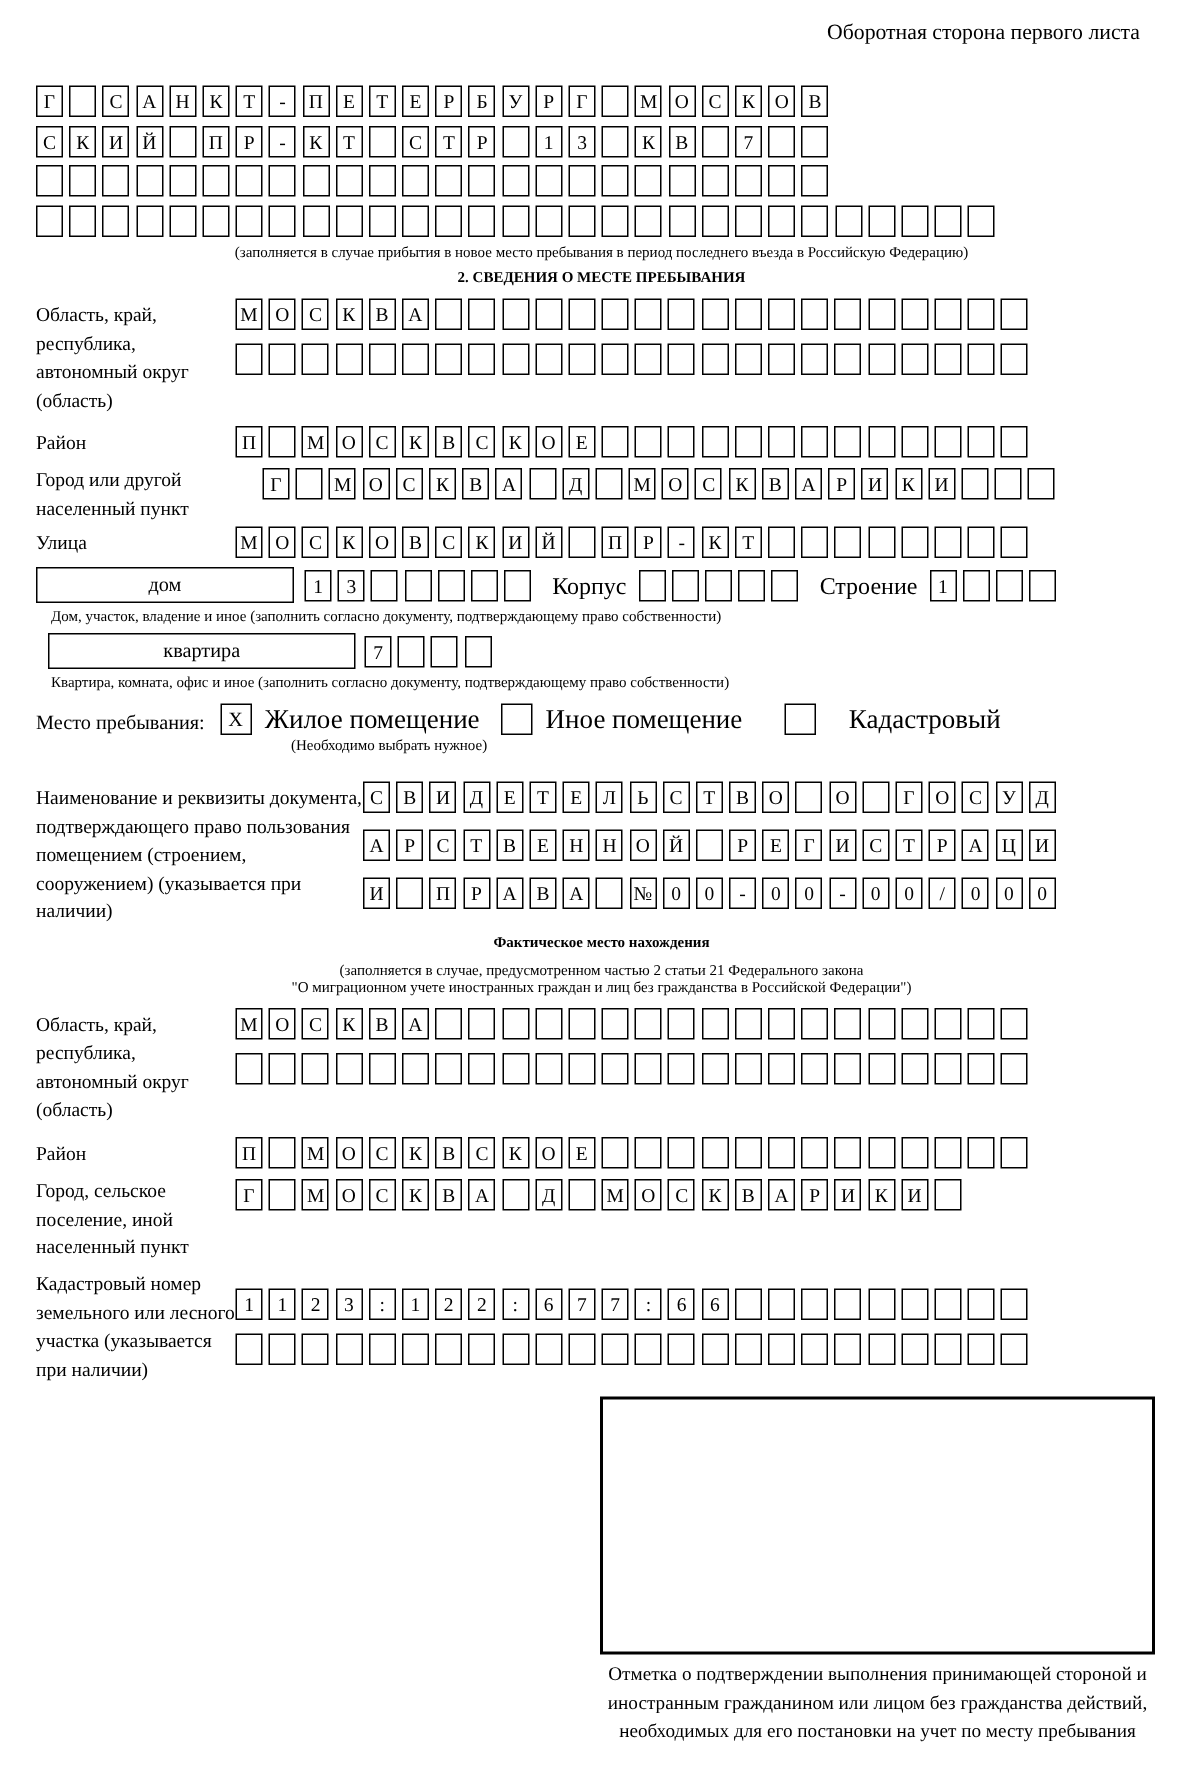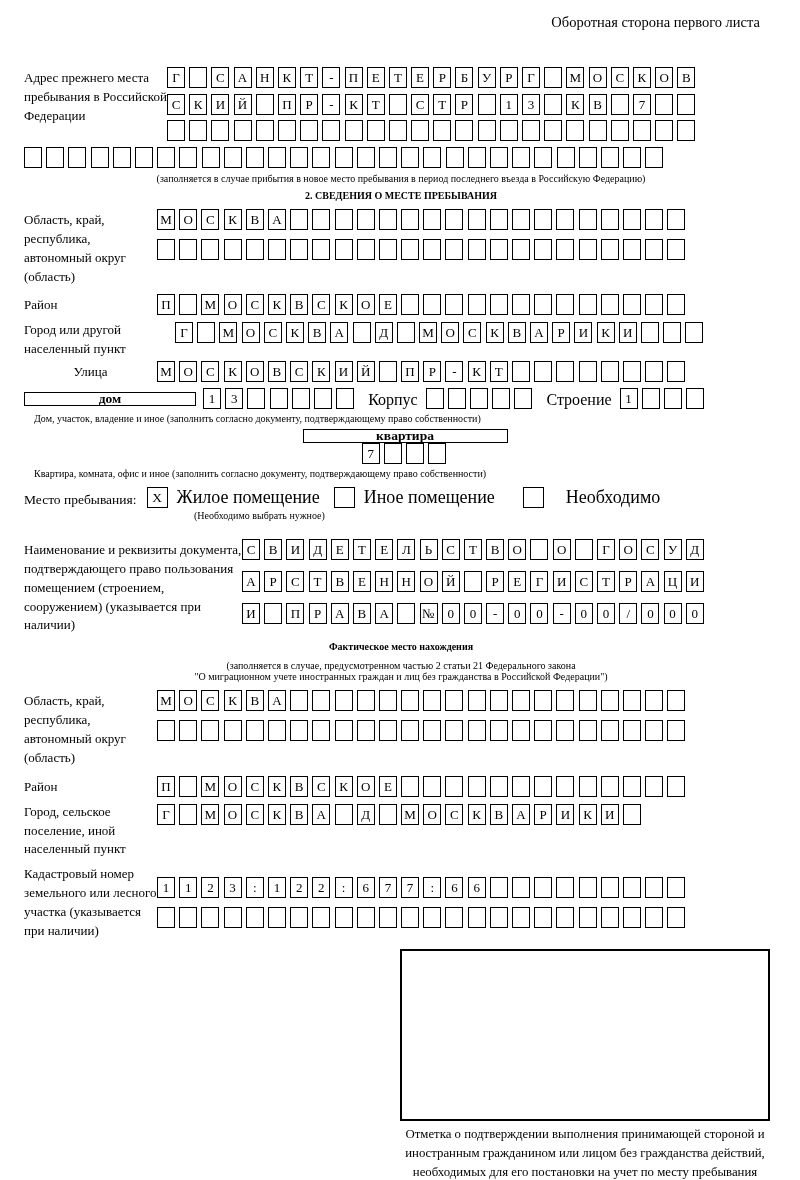--- a/index.html
+++ b/index.html
@@ -2,21 +2,21 @@
 <html><head>
 <meta charset="utf-8">
 <style>
   * { margin:0; padding:0; box-sizing:border-box; }
   html,body { background:#fff; }
   body {
     width:800px; height:1180px;
     font-family:"Liberation Serif","DejaVu Serif",serif;
     color:#000; padding:14px 22px 10px 24px; overflow:hidden;
   }
-  .hdr-note { text-align:right; font-size:14.5px; padding-right:18px; margin-bottom:36px; }
+  .hdr-note { text-align:right; font-size:14.5px; padding-right:18px; margin-bottom:26px; }
 
   .frow { display:flex; align-items:flex-start; }
   .lbl { font-size:13px; line-height:1.45; flex:0 0 auto; }
   .rows-col { display:flex; flex-direction:column; }
 
   .cells { display:flex; }
   .cell {
     width:18px; height:21px; border:1.7px solid #000; margin-right:4.2px;
     display:flex; align-items:center; justify-content:center;
     font-size:13px; line-height:1; flex:0 0 auto;
@@ -27,42 +27,41 @@
 
   .note { font-size:10px; }
   .note-center { text-align:center; }
   .sec-title { text-align:center; font-weight:bold; font-size:10px; margin:6px 0 8px 0; }
 
   .lbl-w1 { width:143px; padding-top:2px; }
   .lbl-w2 { width:133px; padding-top:2px; }
   .lbl-doc { width:218px; padding-top:2px; }
 
   .wide-box {
-    border:1.8px solid #000; height:14px; display:flex; align-items:center; justify-content:center;
-    font-size:13.5px; flex:0 0 auto;font-weight:bold;
+    border:1.8px solid #000; height:24px; display:flex; align-items:center; justify-content:center;
+    font-size:13.5px; flex:0 0 auto;
   }
   .inline-lbl { font-size:16px; padding:3px 8px 0 14px; }
 
   .chk {
     width:21px; height:21px; border:1.8px solid #000; display:flex; align-items:center;
     justify-content:center; font-size:13.5px; flex:0 0 auto;
   }
   .stay-row { display:flex; align-items:flex-end; margin-top:8px; }
   .stay-row .opt-lbl { font-size:18px; margin:0 14px 0 9px; }
 
   .stamp-box { margin-left:376px; width:370px; height:172px; border:2px solid #000; margin-top:8px; }
   .stamp-cap { margin-left:346px; width:430px; text-align:center; font-size:12.8px; line-height:1.5; margin-top:4px; }
 </style>
 </head>
 <body>
 
 <div class="hdr-note">Оборотная сторона первого листа</div>
 
 <div class="frow">
-  <div class="lbl lbl-w1">Адрес прежнего места пребывания в Российской Федерации</div>
   <div class="rows-col">
     <div class="cells rgap">
         <div class="cell">Г</div>
         <div class="cell"></div>
         <div class="cell">С</div>
         <div class="cell">А</div>
         <div class="cell">Н</div>
         <div class="cell">К</div>
         <div class="cell">Т</div>
         <div class="cell">-</div>
@@ -283,21 +282,21 @@
       <div class="cell">Р</div>
       <div class="cell">И</div>
       <div class="cell">К</div>
       <div class="cell">И</div>
       <div class="cell"></div>
       <div class="cell"></div>
       <div class="cell"></div>
     </div>
 </div>
 
-<div class="frow" style="margin-top:2px;text-align:center;">
+<div class="frow" style="margin-top:2px;">
   <div class="lbl lbl-w2">Улица</div>
   <div class="cells">
       <div class="cell">М</div>
       <div class="cell">О</div>
       <div class="cell">С</div>
       <div class="cell">К</div>
       <div class="cell">О</div>
       <div class="cell">В</div>
       <div class="cell">С</div>
       <div class="cell">К</div>
@@ -342,39 +341,39 @@
   <div class="inline-lbl">Строение</div>
   <div class="cells">
       <div class="cell">1</div>
       <div class="cell"></div>
       <div class="cell"></div>
       <div class="cell"></div>
     </div>
 </div>
 <div class="note" style="margin-top:4px; margin-left:10px;">Дом, участок, владение и иное (заполнить согласно документу, подтверждающему право собственности)</div>
 
-<div class="frow" style="margin-top:5px; align-items:center;flex-direction:column;">
+<div class="frow" style="margin-top:5px; align-items:center;">
   <div class="wide-box" style="width:205px; margin-left:8px;">квартира</div>
   <div class="cells" style="margin-left:6px;">
       <div class="cell">7</div>
       <div class="cell"></div>
       <div class="cell"></div>
       <div class="cell"></div>
     </div>
 </div>
 <div class="note" style="margin-top:4px; margin-left:10px;">Квартира, комната, офис и иное (заполнить согласно документу, подтверждающему право собственности)</div>
 
 <div class="stay-row">
   <span style="font-size:13.5px; margin-right:10px;">Место пребывания:</span>
   <span class="chk">X</span>
   <span class="opt-lbl">Жилое помещение</span>
   <span class="chk"></span>
   <span class="opt-lbl">Иное помещение</span>
   <span class="chk" style="margin-left:14px;"></span>
-  <span class="opt-lbl" style="margin-left:22px;">Необходимо</span>
+  <span class="opt-lbl" style="margin-left:22px;">Кадастровый</span>
 </div>
 <div class="note" style="margin-left:170px; margin-top:2px;">(Необходимо выбрать нужное)</div>
 
 <div class="frow" style="margin-top:18px;">
   <div class="lbl lbl-doc">Наименование и реквизиты документа, подтверждающего право пользования помещением (строением, сооружением) (указывается при наличии)</div>
   <div class="rows-col">
     <div class="cells" style="margin-bottom:11px;">
         <div class="cell">С</div>
         <div class="cell">В</div>
         <div class="cell">И</div>

